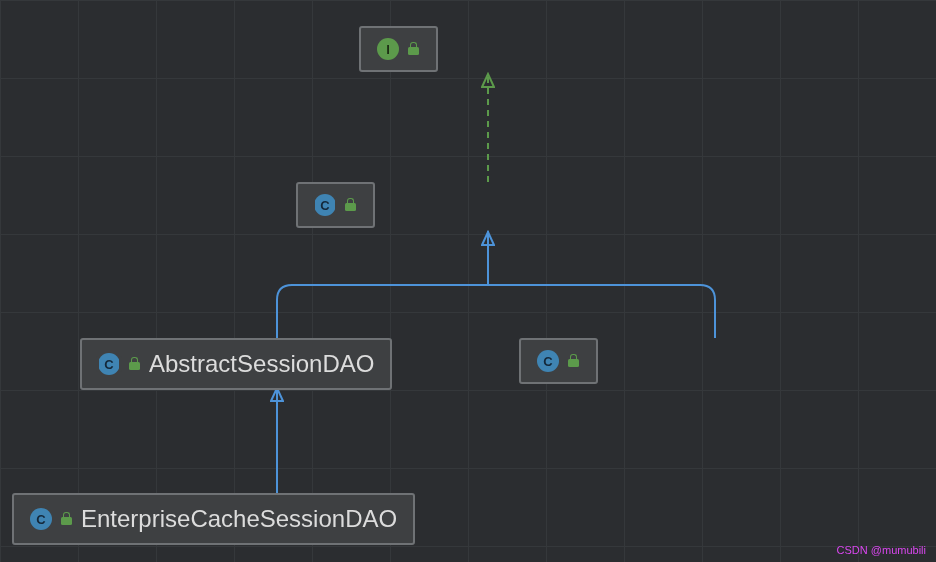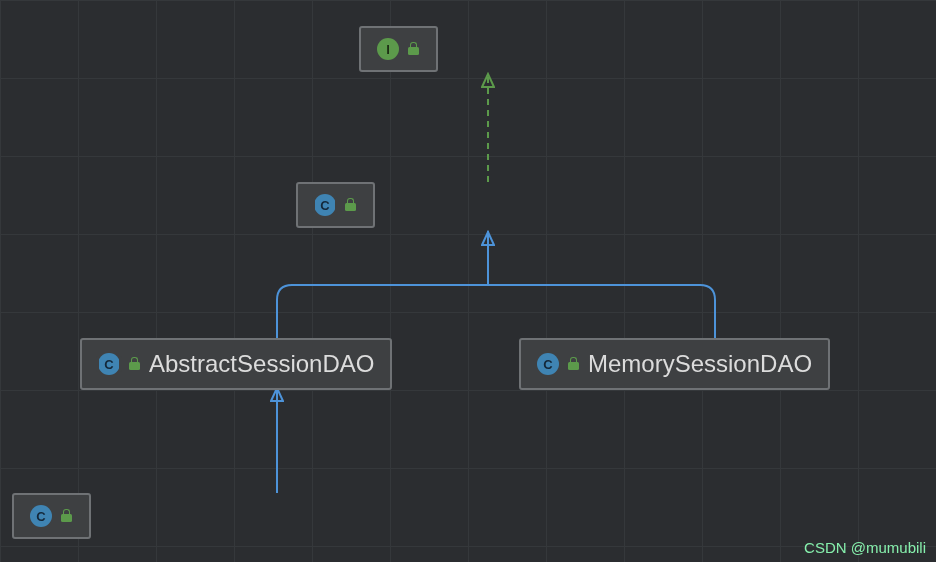--- a/index.html
+++ b/index.html
@@ -85,22 +85,22 @@
       position: absolute;
       inset: 0;
       width: 936px;
       height: 562px;
       pointer-events: none;
     }
     .watermark {
       position: absolute;
       right: 10px;
       bottom: 6px;
-      font-size: 15px;
-      color: #86efac;
+      font-size: 11px;
+      color: #d946ef;
     }
   </style>
 </head>
 <body>
 
 <div class="grid"></div>
 
 <svg class="connectors">
   <defs>
     <marker id="arrow-green" markerWidth="16" markerHeight="14" refX="14" refY="7" orient="auto" markerUnits="userSpaceOnUse">
@@ -133,21 +133,21 @@
 
 <div class="node" style="left:80px; top:338px;">
   <span class="type-icon type-class type-abstract-marker">C</span>
   <span class="lock-icon"></span>
   <span>AbstractSessionDAO</span>
 </div>
 
 <div class="node" style="left:519px; top:338px;">
   <span class="type-icon type-class">C</span>
   <span class="lock-icon"></span>
-  <span>MemorySessionDAO</span>
 </div>
 
 <div class="node" style="left:12px; top:493px;">
   <span class="type-icon type-class">C</span>
   <span class="lock-icon"></span>
+  <span>EnterpriseCacheSessionDAO</span>
 </div>
 
 <div class="watermark">CSDN @mumubili</div>
 
 </body></html>

